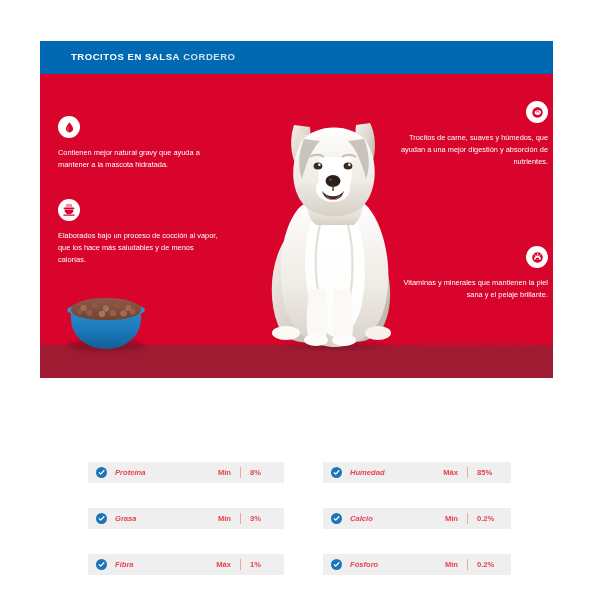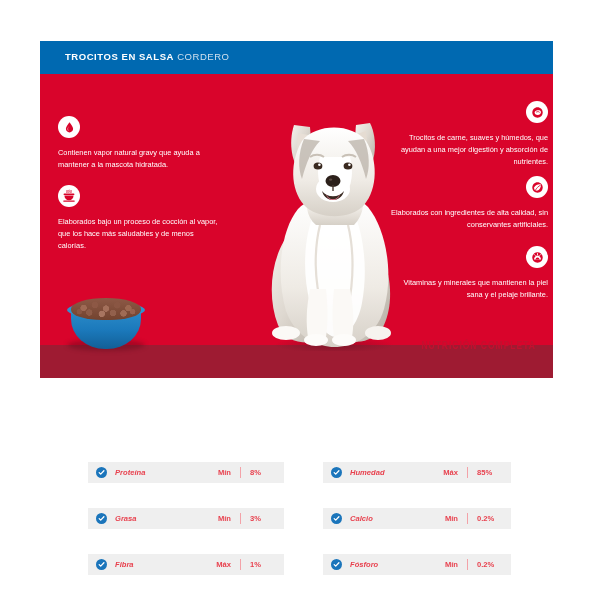--- a/index.html
+++ b/index.html
@@ -29,22 +29,22 @@
     background: #0069b1;
   }
   #hero-title {
     position: absolute;
     left: 25px; top: 10px;
     font-size: 9.5px;
     letter-spacing: 0.55px;
     color: #ffffff;
     white-space: nowrap;
   }
-  #hero-title .strong { font-weight: bold; color: #ffffff; }
-  #hero-title .light  { font-weight: normal; color: #cfe0ee; }
+  #hero-title .strong { font-weight: bold; color: #ffffff; margin-left: 6px; }
+  #hero-title .light  { font-weight: bold; color: #cfe0ee; }
 
   #hero-body {
     position: absolute;
     left: 0; top: 33px;
     width: 513px; height: 304px;
     background: #d9042b;
   }
   #hero-floor {
     position: absolute;
     left: 0; top: 271px;
@@ -84,21 +84,21 @@
   .feat-right .feat-ico { margin: 0 0 9px auto; }
   .feat-ico svg { display: block; }
 
   .feat-txt {
     font-size: 7.4px;
     line-height: 1.62;
     color: #ffffff;
   }
 
   #f1 { top: 75px; }
-  #f2 { top: 144px; }
+  #f2 { top: 158px; }
   #r1 { top: 60px; }
   #r2 { top: 135px; }
   #r3 { top: 205px; }
 
   
   #bowl {
     position: absolute;
     left: 23px; top: 248px;
     width: 86px; height: 62px;
   }
@@ -315,21 +315,21 @@
       <div id="bowl-food"></div>
     </div>
 
     <div class="feat feat-left" id="f1">
       <div class="feat-ico">
         <svg width="13" height="13" viewBox="0 0 13 13">
           <path d="M6.5 1.2 C4.4 4 2.9 5.9 2.9 7.8 C2.9 9.9 4.5 11.4 6.5 11.4 C8.5 11.4 10.1 9.9 10.1 7.8 C10.1 5.9 8.6 4 6.5 1.2 Z" fill="#d9042b"></path>
           <path d="M5.1 7.6 C5.1 6.7 5.6 5.9 6.2 5.1 C5.3 6 4.3 7 4.3 8.1 C4.3 9.1 5 9.9 5.9 10.1 C5.4 9.6 5.1 8.7 5.1 7.6 Z" fill="#ffffff" opacity="0.55"></path>
         </svg>
       </div>
-      <div class="feat-txt">Contienen vapor natural gravy que ayuda a mantener a la mascota hidratada.</div>
+      <div class="feat-txt">Contienen mejor natural gravy que ayuda a mantener a la mascota hidratada.</div>
     </div>
 
     <div class="feat feat-left" id="f2">
       <div class="feat-ico">
         <svg width="14" height="14" viewBox="0 0 14 14">
           <path d="M5 1.4 C4.4 2.2 5.6 2.6 5 3.6" stroke="#d9042b" stroke-width="1" fill="none" stroke-linecap="round"></path>
           <path d="M7 1.1 C6.4 1.9 7.6 2.3 7 3.4" stroke="#d9042b" stroke-width="1" fill="none" stroke-linecap="round"></path>
           <path d="M9 1.4 C8.4 2.2 9.6 2.6 9 3.6" stroke="#d9042b" stroke-width="1" fill="none" stroke-linecap="round"></path>
           <rect x="1.6" y="4.6" width="10.8" height="1.5" rx="0.7" fill="#d9042b"></rect>
           <path d="M2.4 6.4 C2.6 9.4 4.4 11.2 7 11.2 C9.6 11.2 11.4 9.4 11.6 6.4 Z" fill="#d9042b"></path>
@@ -343,30 +343,20 @@
       <div class="feat-ico">
         <svg width="13" height="13" viewBox="0 0 13 13">
           <path d="M6.5 1.3 C3.6 1.3 1.3 3.6 1.3 6.5 C1.3 9.4 3.6 11.7 6.5 11.7 C9.4 11.7 11.7 9.4 11.7 6.5 C11.7 3.6 9.4 1.3 6.5 1.3 Z" fill="#d9042b"></path>
           <path d="M4 5.4 C5.2 4.1 7.6 3.8 9 4.6 C10.2 5.3 10.2 7 9.2 8 C8 9.2 5.6 9.2 4.4 8.2 C3.5 7.4 3.4 6.1 4 5.4 Z" fill="#ffffff"></path>
           <path d="M5.4 6 C6.3 5.4 7.8 5.4 8.4 6.1" stroke="#d9042b" stroke-width="0.8" fill="none" stroke-linecap="round"></path>
         </svg>
       </div>
       <div class="feat-txt">Trocitos de carne, suaves y húmedos, que ayudan a una mejor digestión y absorción de nutrientes.</div>
     </div>
 
-    <div class="feat feat-right" id="r2">
-      <div class="feat-ico">
-        <svg width="13" height="13" viewBox="0 0 13 13">
-          <path d="M6.5 1.3 C3.6 1.3 1.3 3.6 1.3 6.5 C1.3 9.4 3.6 11.7 6.5 11.7 C9.4 11.7 11.7 9.4 11.7 6.5 C11.7 3.6 9.4 1.3 6.5 1.3 Z" fill="#d9042b"></path>
-          <path d="M10 3.4 C7.4 3 4.2 4 3.3 6.3 C2.7 7.9 3.6 9.4 5.2 9.6 C7.6 9.9 9.8 7.5 10 3.4 Z" fill="#ffffff"></path>
-          <path d="M9.4 4.2 C7.4 5.2 5.4 7.2 4.4 9.2" stroke="#d9042b" stroke-width="0.8" fill="none" stroke-linecap="round"></path>
-        </svg>
-      </div>
-      <div class="feat-txt">Elaborados con ingredientes de alta calidad, sin conservantes artificiales.</div>
-    </div>
 
     <div class="feat feat-right" id="r3">
       <div class="feat-ico">
         <svg width="13" height="13" viewBox="0 0 13 13">
           <path d="M6.5 1.3 C3.6 1.3 1.3 3.6 1.3 6.5 C1.3 9.4 3.6 11.7 6.5 11.7 C9.4 11.7 11.7 9.4 11.7 6.5 C11.7 3.6 9.4 1.3 6.5 1.3 Z" fill="#d9042b"></path>
           <path d="M3 8.6 C3 6.3 4.6 4.6 6.5 4.6 C8.4 4.6 10 6.3 10 8.6 Z" fill="#ffffff"></path>
           <path d="M4.6 8.6 C4.6 7.3 5.4 6.4 6.5 6.4 C7.6 6.4 8.4 7.3 8.4 8.6 Z" fill="#d9042b"></path>
           <path d="M3.4 3.6 L4.2 4.4 M9.6 3.6 L8.8 4.4 M6.5 2.6 L6.5 3.7" stroke="#ffffff" stroke-width="0.9" stroke-linecap="round"></path>
         </svg>
       </div>

